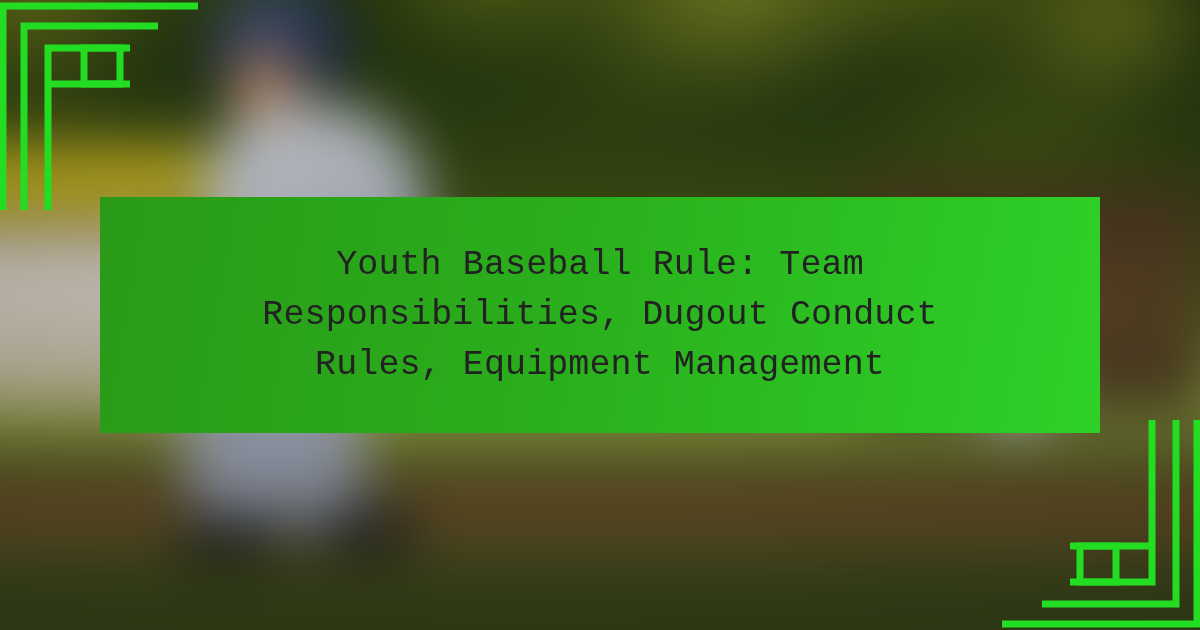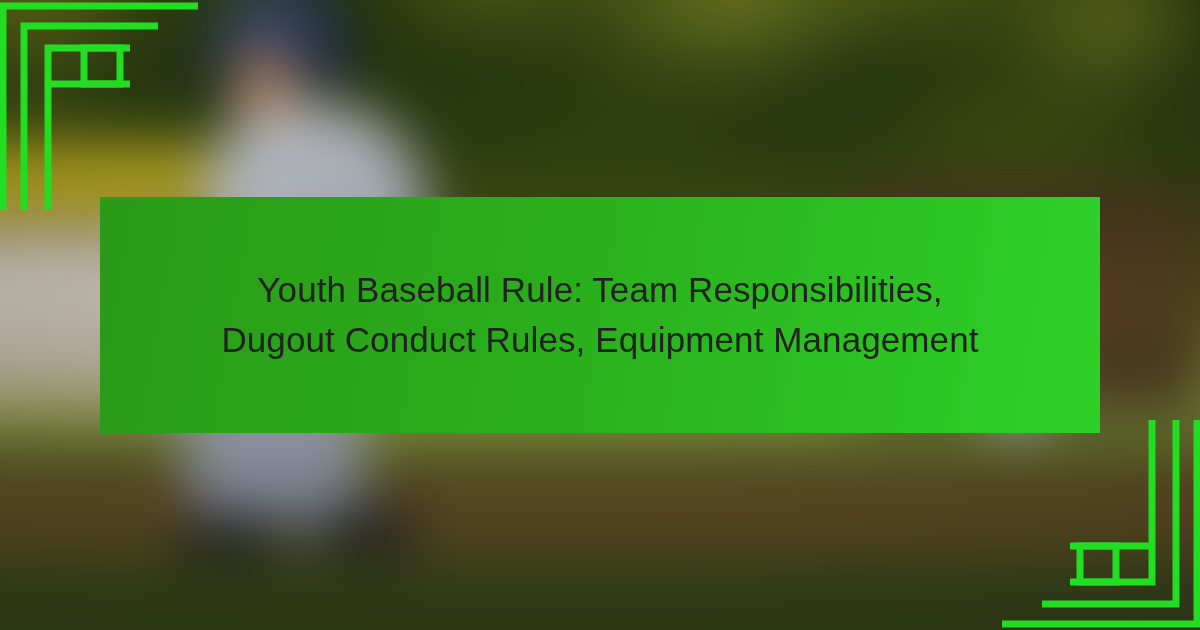--- a/index.html
+++ b/index.html
@@ -237,21 +237,21 @@
     background: linear-gradient(100deg, #2a9a18 0%, #2aae1c 45%, #2ed128 100%);
     display: flex;
     align-items: center;
     justify-content: center;
     box-sizing: border-box;
     padding: 0 46px;
   }
   #banner-title {
     margin: 0;
     color: #222222;
-    font-family: Liberation Sans, sans-serif;
+    font-family: Liberation Mono, monospace;
     font-size: 35px;
     font-weight: 400;
     line-height: 50px;
     text-align: center;
     letter-spacing: .1px;
     max-width: 800px;
   }
 </style>
 </head>
 <body>

